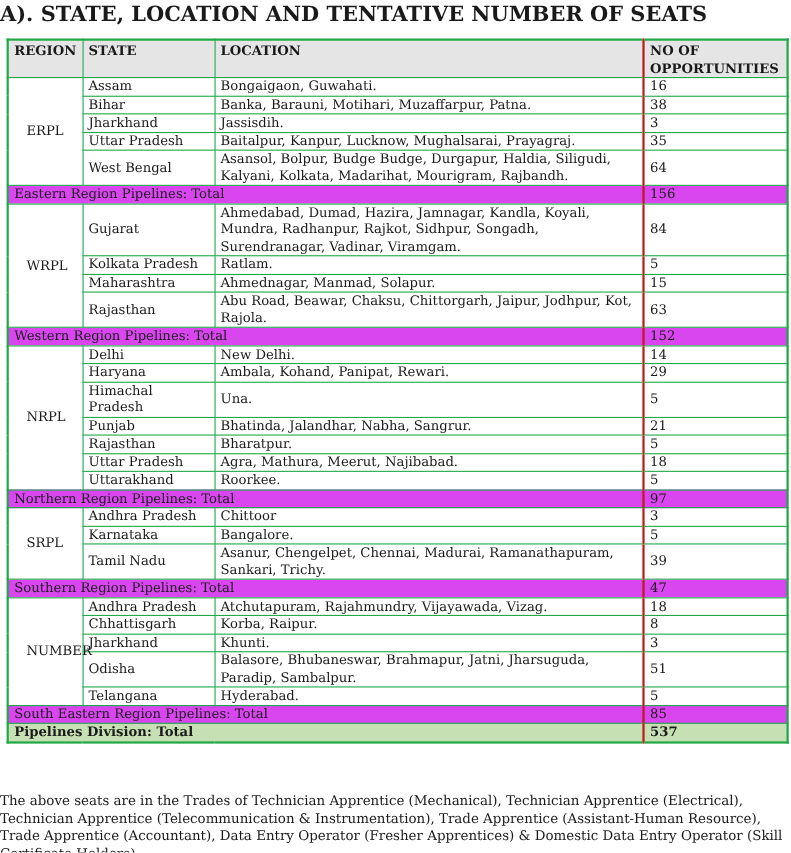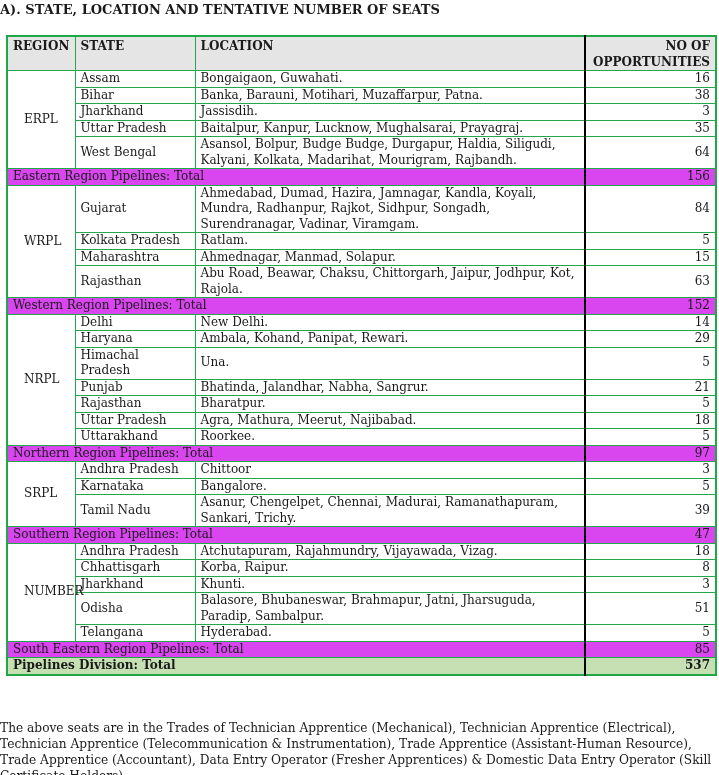--- a/index.html
+++ b/index.html
@@ -12,21 +12,21 @@
       height: 775px;
       position: relative;
       overflow: hidden;
       font-family: "DejaVu Serif", "Liberation Serif", serif;
       color: #1a1a1a;
     }
     .heading {
       position: absolute;
       left: 0;
       top: 2px;
-      font-size: 13px;
+      font-size: 19px;
       font-weight: bold;
       letter-spacing: 0px;
       white-space: nowrap;
     }
     table.seats {
       position: absolute;
       left: 6px;
       top: 35px;
       width: 709px;
       border-collapse: collapse;
@@ -45,22 +45,22 @@
       border: 2px solid #1fa845;
     }
     table.seats th {
       background: #e5e5e5;
       font-weight: bold;
       vertical-align: top;
       padding-top: 2px;
       height: 31px;
     }
     table.seats th.num, table.seats td.num {
-      text-align: right;
-      border-left: 2px solid #000000;
+      text-align: left;
+      border-left: 2px solid #b91c1c;
     }
     table.seats td.region {
       vertical-align: middle;
       padding-left: 16px;
     }
     tr.subtotal td {
       background: #d946ef;
     }
     tr.grand td {
       background: #c6e0b4;

